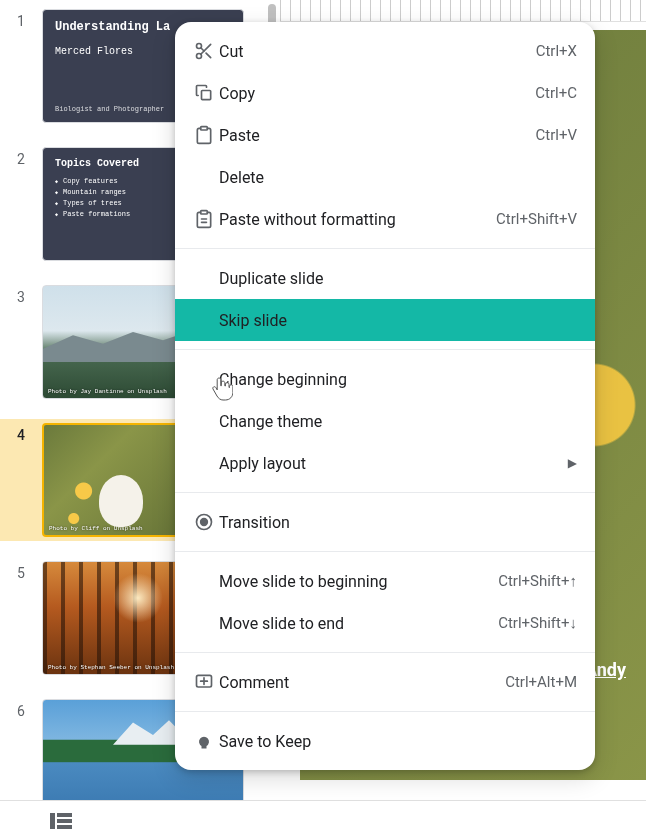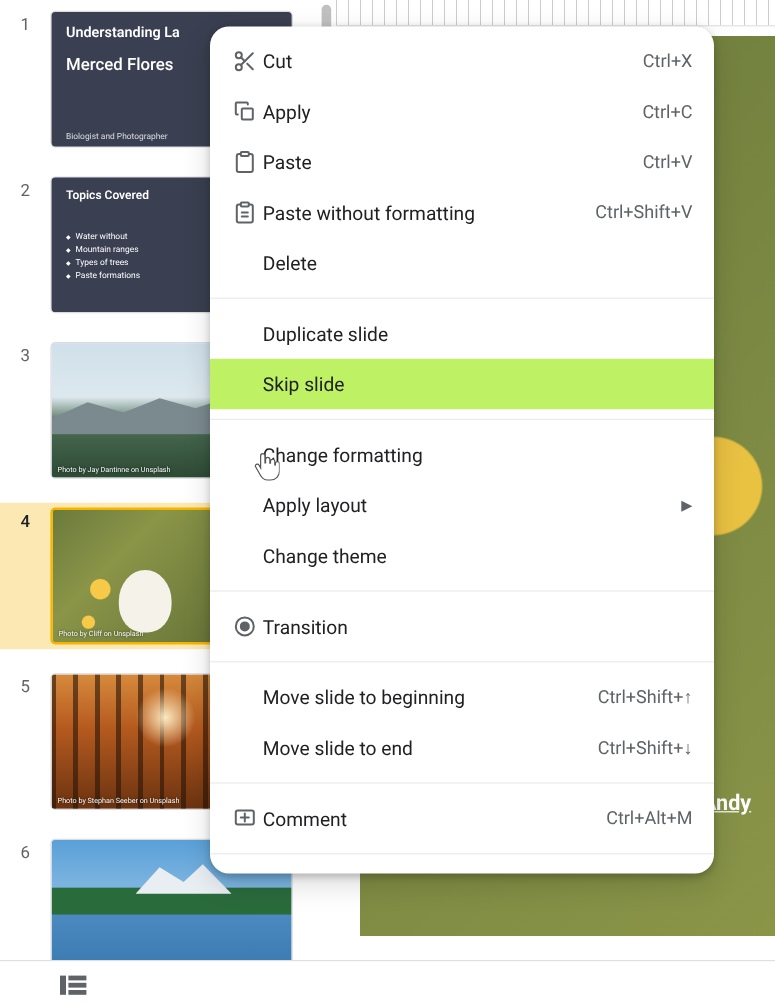--- a/index.html
+++ b/index.html
@@ -36,27 +36,28 @@
 }
 .thumb-row.selected .thumb-num { color: #202124; font-weight: 500; }
 .thumb {
   width: 202px;
   height: 114px;
   border: 1px solid #dadce0;
   border-radius: 4px;
   overflow: hidden;
   position: relative;
   background: #fff;
+  font-family: Liberation Mono, monospace;
 }
 .thumb-row.selected .thumb { border: 2px solid #f5b400; }
 .thumb.dark { background: #3a3f51; color: #fff; padding: 10px 12px; }
 .thumb.dark .t-title { font-size: 12px; font-weight: 600; margin-bottom: 12px; }
-.thumb.dark .t-sub { font-size: 14px; font-weight: 500; margin-bottom: 4px; }
+.thumb.dark .t-sub { font-size: 10px; font-weight: 500; margin-bottom: 4px; }
 .thumb.dark .t-cap { font-size: 7px; opacity: 0.8; margin-top: 48px; }
-.thumb.dark .t-h { font-size: 10px; font-weight: 600; margin-bottom: 24px; }
+.thumb.dark .t-h { font-size: 10px; font-weight: 600; margin-bottom: 8px; }
 .thumb.dark .t-li { font-size: 7px; margin: 3px 0 3px 8px; position: relative; }
 .thumb.dark .t-li::before { content: "◆"; position: absolute; left: -8px; font-size: 5px; top: 1px; }
 .thumb.img { background-size: cover; background-position: center; }
 .thumb .credit { position: absolute; bottom: 3px; left: 5px; font-size: 6px; color: #fff; text-shadow: 0 0 2px rgba(0,0,0,0.7); }
 .mountain { background: linear-gradient(180deg, #cfe0ea 0%, #dde8ee 40%, #4a6b52 60%, #2d4a34 100%); position: relative; }
 .mountain::before { content:""; position:absolute; left:0; right:0; top:38%; height:30%; background: #7a8a8f; clip-path: polygon(0 60%, 15% 20%, 30% 45%, 45% 10%, 60% 35%, 75% 5%, 90% 40%, 100% 25%, 100% 100%, 0 100%); }
 .owl { background: linear-gradient(135deg, #6b7a3c 0%, #8a9548 30%, #5a6832 100%); position: relative; }
 .owl::after { content:""; position:absolute; left:28%; top:45%; width:44px; height:52px; background:#f5f2ea; border-radius:50% 50% 45% 45%; }
 .owl .flowers { position:absolute; inset:0; background: radial-gradient(circle at 20% 60%, #f7c948 8px, transparent 9px), radial-gradient(circle at 70% 30%, #f7c948 6px, transparent 7px), radial-gradient(circle at 85% 70%, #f7c948 7px, transparent 8px), radial-gradient(circle at 15% 85%, #f7c948 5px, transparent 6px); }
 .forest { background: linear-gradient(180deg, #d68a3c 0%, #b55a1f 40%, #6b3310 100%); position: relative; }
@@ -91,21 +92,21 @@
 }
 .menu-item {
   display: flex;
   align-items: center;
   height: 42px;
   padding: 0 18px 0 14px;
   font-size: 16px;
   color: #202124;
   cursor: pointer;
 }
-.menu-item.hovered { background: #bef264; align-items: center; }
+.menu-item.hovered { background: #14b8a6; align-items: center; }
 .menu-icon {
   width: 30px;
   display: flex;
   align-items: center;
   justify-content: center;
   color: #5f6368;
 }
 .menu-label { flex: 1; }
 .menu-shortcut { color: #5f6368; font-size: 15px; }
 .menu-arrow { color: #5f6368; font-size: 12px; margin-left: 8px; }
@@ -158,21 +159,21 @@
       <div class="thumb dark">
         <div class="t-title">Understanding La</div>
       <div class="t-sub">Merced Flores</div>
       <div class="t-cap">Biologist and Photographer</div>
       </div>
     </div>
     <div class="thumb-row">
       <div class="thumb-num">2</div>
       <div class="thumb dark">
         <div class="t-h">Topics Covered</div>
-        <div class="t-li">Water without</div>
+        <div class="t-li">Copy features</div>
         <div class="t-li">Mountain ranges</div>
         <div class="t-li">Types of trees</div>
         <div class="t-li">Paste formations</div>
       </div>
     </div>
     <div class="thumb-row">
       <div class="thumb-num">3</div>
       <div class="thumb img mountain">
         <div class="credit">Photo by Jay Dantinne on Unsplash</div>
       </div>
@@ -214,71 +215,71 @@
       <span class="menu-label">Cut</span>
       <span class="menu-shortcut">Ctrl+X</span>
     </div>
     <div class="menu-item">
       <span class="menu-icon">
         <svg width="20" height="20" viewBox="0 0 24 24" fill="none" stroke="#5f6368" stroke-width="2" stroke-linecap="round" stroke-linejoin="round">
           <rect x="9" y="9" width="11" height="11" rx="1"></rect>
           <path d="M5 15H4a1 1 0 0 1-1-1V4a1 1 0 0 1 1-1h10a1 1 0 0 1 1 1v1"></path>
         </svg>
       </span>
-      <span class="menu-label">Apply</span>
+      <span class="menu-label">Copy</span>
       <span class="menu-shortcut">Ctrl+C</span>
     </div>
     <div class="menu-item">
       <span class="menu-icon">
         <svg width="20" height="20" viewBox="0 0 24 24" fill="none" stroke="#5f6368" stroke-width="2" stroke-linecap="round" stroke-linejoin="round">
           <path d="M16 4h2a2 2 0 0 1 2 2v14a2 2 0 0 1-2 2H6a2 2 0 0 1-2-2V6a2 2 0 0 1 2-2h2"></path>
           <rect x="8" y="2" width="8" height="4" rx="1"></rect>
         </svg>
       </span>
       <span class="menu-label">Paste</span>
       <span class="menu-shortcut">Ctrl+V</span>
+    </div>
+    <div class="menu-item">
+      <span class="menu-icon"></span>
+      <span class="menu-label">Delete</span>
     </div>
     <div class="menu-item">
       <span class="menu-icon">
         <svg width="20" height="20" viewBox="0 0 24 24" fill="none" stroke="#5f6368" stroke-width="2" stroke-linecap="round" stroke-linejoin="round">
           <path d="M16 4h2a2 2 0 0 1 2 2v14a2 2 0 0 1-2 2H6a2 2 0 0 1-2-2V6a2 2 0 0 1 2-2h2"></path>
           <rect x="8" y="2" width="8" height="4" rx="1"></rect>
           <line x1="9" y1="12" x2="15" y2="12"></line>
           <line x1="9" y1="16" x2="15" y2="16"></line>
         </svg>
       </span>
       <span class="menu-label">Paste without formatting</span>
       <span class="menu-shortcut">Ctrl+Shift+V</span>
     </div>
-    <div class="menu-item">
-      <span class="menu-icon"></span>
-      <span class="menu-label">Delete</span>
-    </div>
     <div class="menu-sep"></div>
     <div class="menu-item">
       <span class="menu-icon"></span>
       <span class="menu-label">Duplicate slide</span>
     </div>
     <div class="menu-item hovered">
       <span class="menu-icon"></span>
       <span class="menu-label">Skip slide</span>
     </div>
     <div class="menu-sep"></div>
     <div class="menu-item">
       <span class="menu-icon"></span>
-      <span class="menu-label">Change formatting</span>
+      <span class="menu-label">Change beginning</span>
+    </div>
+    <div class="menu-item">
+      <span class="menu-icon"></span>
+      <span class="menu-label">Change theme</span>
     </div>
     <div class="menu-item">
       <span class="menu-icon"></span>
       <span class="menu-label">Apply layout</span>
       <span class="menu-arrow">▶</span>
-    </div>
-    <div class="menu-item">
-      <span class="menu-icon"></span>
-      <span class="menu-label">Change theme</span>
     </div>
     <div class="menu-sep"></div>
     <div class="menu-item">
       <span class="menu-icon">
         <svg width="20" height="20" viewBox="0 0 24 24" fill="none" stroke="#5f6368" stroke-width="2" stroke-linecap="round" stroke-linejoin="round">
           <circle cx="12" cy="12" r="9"></circle>
           <circle cx="12" cy="12" r="4" fill="#5f6368"></circle>
         </svg>
       </span>
       <span class="menu-label">Transition</span>
@@ -300,20 +301,28 @@
         <svg width="20" height="20" viewBox="0 0 24 24" fill="none" stroke="#5f6368" stroke-width="2" stroke-linecap="round" stroke-linejoin="round">
           <rect x="3" y="4" width="18" height="14" rx="2"></rect>
           <line x1="8" y1="11" x2="16" y2="11"></line>
           <line x1="12" y1="7" x2="12" y2="15"></line>
         </svg>
       </span>
       <span class="menu-label">Comment</span>
       <span class="menu-shortcut">Ctrl+Alt+M</span>
     </div>
     <div class="menu-sep"></div>
+    <div class="menu-item">
+      <span class="menu-icon">
+        <svg width="20" height="20" viewBox="0 0 24 24" fill="none" stroke="#5f6368" stroke-width="2" stroke-linecap="round" stroke-linejoin="round">
+          <path d="M9 18a6 6 0 1 1 6 0v3H9v-3z" fill="#5f6368" stroke="none"></path>
+        </svg>
+      </span>
+      <span class="menu-label">Save to Keep</span>
+    </div>
   </div>
 
 <svg class="cursor-hand" width="22" height="26" viewBox="0 0 22 26">
   <path d="M8 2c1 0 1.8.8 1.8 1.8v6h.5V7c0-1 .8-1.8 1.8-1.8s1.8.8 1.8 1.8v3h.5V8.5c0-1 .8-1.8 1.8-1.8s1.8.8 1.8 1.8v3h.5v-1c0-1 .8-1.7 1.7-1.7s1.7.8 1.7 1.7v6c0 4-3 7.5-7.5 7.5H12c-2.5 0-4.5-1.5-6-4L2 13c-.6-1 .2-2.3 1.4-2.3.6 0 1.2.3 1.5.9l1.3 2.3V3.8C6.2 2.8 7 2 8 2z" fill="#fff" stroke="#555" stroke-width="1"></path>
 </svg>
 
 <div class="footer-bar">
   <div class="footer-icon">
     <div class="bar"></div>
     <div class="stack">

